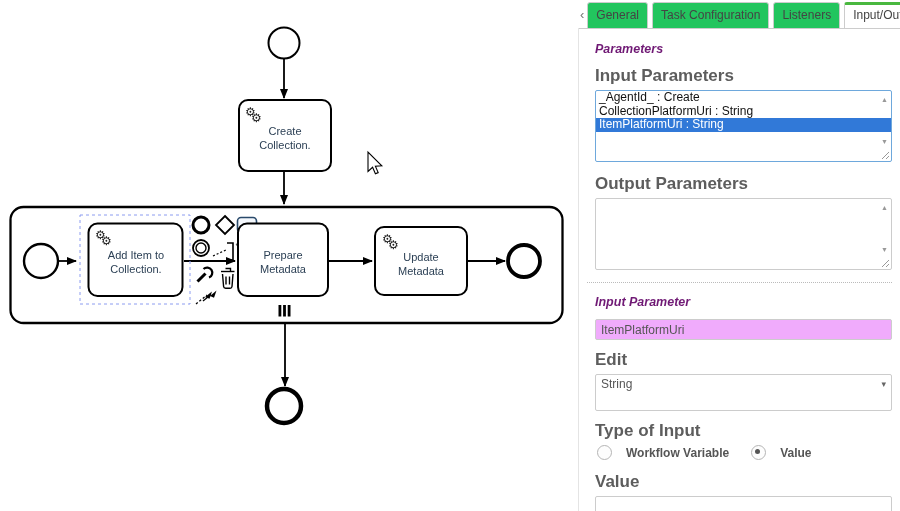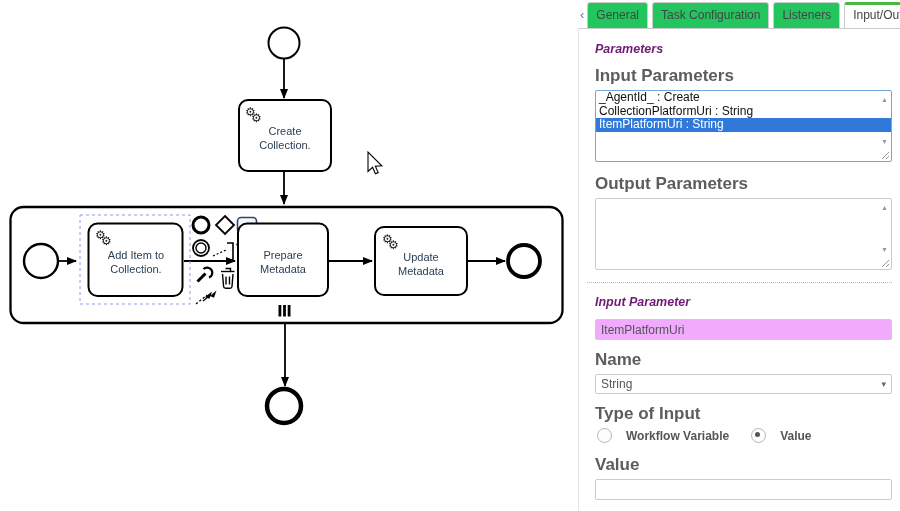--- a/index.html
+++ b/index.html
@@ -24,21 +24,21 @@
   .listbox.focus{border-color:#6ea8dc;}
   .listrow{padding:0 3px;height:13.5px;line-height:13.5px;white-space:nowrap;}
   .listrow.selected{background:#3179d8;color:#fff;}
   .sb-up,.sb-down{position:absolute;right:3px;font-size:7px;color:#999;cursor:pointer;line-height:7px;}
   .sb-up{top:5px;} .sb-down{bottom:16px;}
   .grip{position:absolute;right:1px;bottom:1px;cursor:nwse-resize;}
   .dotted-sep{border-top:1px dotted #bbb;margin:4px 0 12px -8px;}
   .tinput{box-sizing:border-box;width:100%;height:21px;border:1px solid #ccc;border-radius:2px;
           font-family:"Liberation Sans",sans-serif;font-size:12px;color:#333;padding:0 5px;margin:0 0 10px;}
   .tinput:disabled,.tinput.disabled{background:#f0abfc;color:#555;}
-  .selectbox{box-sizing:border-box;position:relative;width:100%;height:20px;border:1px solid #ccc;
+  .selectbox{box-sizing:border-box;position:relative;width:100%;height:37px;border:1px solid #ccc;
              border-radius:2px;background:#fff;font-size:12px;color:#555;line-height:19px;
              padding:0 18px 0 5px;margin-bottom:10px;cursor:pointer;}
   .selectbox .arrow{position:absolute;right:5px;top:0;font-size:9px;color:#666;line-height:19px;}
   .radio-row{display:flex;align-items:center;gap:14px;font-size:12px;font-weight:bold;color:#555;
              margin:2px 0 12px 2px;}
   .radio{width:13px;height:13px;border:1px solid #b5b5b5;border-radius:50%;background:#fdfdfd;
          display:inline-block;position:relative;flex:0 0 auto;cursor:pointer;}
   .radio.checked::after{content:"";position:absolute;left:3px;top:3px;width:5px;height:5px;
          border-radius:50%;background:#555;}
   .radio-lab{margin-right:8px;}
@@ -199,21 +199,21 @@
           <path d="M8,1 L1,8 M8,5 L5,8" stroke="#999" stroke-width="1" fill="none"></path>
         </svg>
       </div>
 
       <div class="dotted-sep"></div>
 
       <div class="sect-h">Input Parameter</div>
 
       <input class="tinput disabled" disabled="" value="ItemPlatformUri" style="">
 
-      <div class="f-label">Name</div>
+      <div class="f-label">Edit</div>
       <div class="selectbox">
         <span>String</span>
         <span class="arrow">▾</span>
       </div>
 
       <div class="f-label">Type of Input</div>
       <div class="radio-row">
         <span class="radio"></span>
         <span class="radio-lab">Workflow Variable</span>
         <span class="radio checked"></span>

